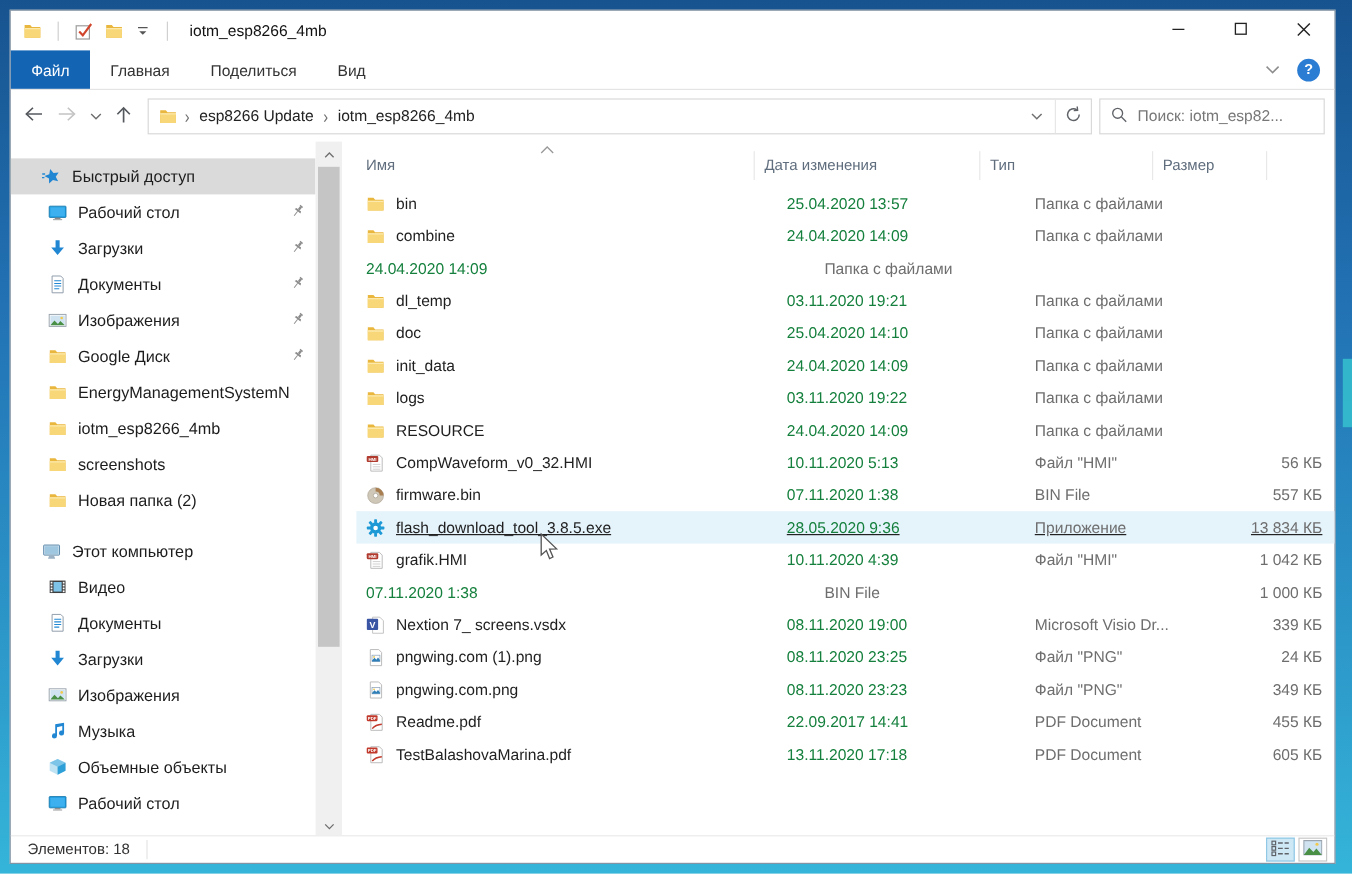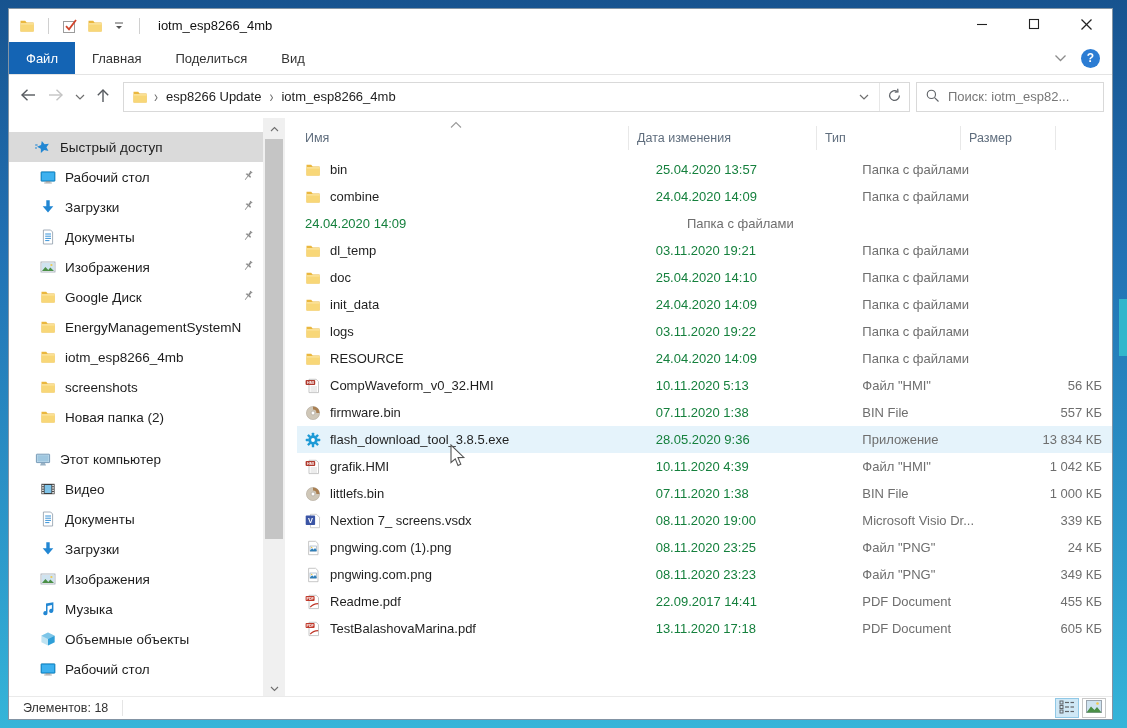--- a/index.html
+++ b/index.html
@@ -57,21 +57,21 @@
   .scroll-arrow{ position:absolute; left:0; width:100%; height:18px; display:flex; align-items:center; justify-content:center;}
   .scroll-thumb{ position:absolute; left:2px; width:18px; background:#c5c5c5; }
   
   .filelist{ flex:1; padding-left:12px; position:relative; min-width:0;}
   .fl-header{ display:flex; height:36px; align-items:center; margin-top:2px; position:relative;}
   .fl-hcell{ font-size:12.5px; color:#5f6d7d; padding-left:8px; border-right:1px solid #e8e8e8; height:24px; display:flex; align-items:center;}
   .sort-arrow{ position:absolute; left:152px; top:-3px; }
   .c-name{ width:332px; } .c-date{ width:188px; } .c-type{ width:144px; } .c-size{ width:95px; }
   .fl-rows{ }
   .fl-row{ display:flex; height:27px; align-items:center;justify-content:space-between; }
-  .fl-row.hovered{ background:#e5f3fb; }
+  .fl-row.hovered{ background:#e5f3fb;text-decoration:underline; }
   .cell{ font-size:13px; white-space:nowrap; overflow:hidden; }
   .cell.name{ width:332px; display:flex; align-items:center; gap:9px; padding-left:8px; color:#1f1f1f;}
   .cell.date{ width:188px; color:#15803d; padding-left:8px;}
   .cell.type{ width:144px; color:#6e6e6e; padding-left:8px;}
   .cell.size{ width:95px;  color:#6e6e6e; text-align:right; padding-right:10px;}
   
   .statusbar{ height:23px; border-top:1px solid #eaeaea; display:flex; align-items:center; padding:0 4px 0 14px; flex:0 0 auto;}
   .status-text{ font-size:12.5px; color:#333; padding-right:14px; border-right:1px solid #e5e5e5; height:16px; display:flex; align-items:center;}
   .view-btns{ margin-left:auto; display:flex; gap:3px; padding-right:2px;}
   .view-btn{ width:24px; height:20px; display:flex; align-items:center; justify-content:center; border:1px solid transparent;}
@@ -660,31 +660,20 @@
                   <text x="5.4" y="5.8" font-size="3.7" font-weight="bold" fill="#fff" text-anchor="middle" font-family="Liberation Sans,sans-serif">HMI</text>
                 </svg>
               </span>
               <span>grafik.HMI</span>
             </div>
             <div class="cell date">10.11.2020 4:39</div>
             <div class="cell type">Файл "HMI"</div>
             <div class="cell size">1 042 КБ</div>
           </div>
           <div class="fl-row">
-            <div class="cell name">
-              <span style="display: inline-flex; flex: 0 0 auto;">
-                <svg class="icon16" viewBox="0 0 16 16">
-                  <circle cx="8" cy="8" r="6.6" fill="#cfc7b8" stroke="#a89f90" stroke-width=".5"></circle>
-                  <path d="M8 1.4a6.6 6.6 0 0 1 6.6 6.6h-3.2A3.4 3.4 0 0 0 8 4.6z" fill="#a97f52"></path>
-                  <path d="M8 14.6A6.6 6.6 0 0 1 1.4 8h3.2A3.4 3.4 0 0 0 8 11.4z" fill="#b4a astro" opacity="0"></path>
-                  <circle cx="8" cy="8" r="1.9" fill="#fff" stroke="#9a9387" stroke-width=".5"></circle>
-                </svg>
-              </span>
-              <span>littlefs.bin</span>
-            </div>
             <div class="cell date">07.11.2020 1:38</div>
             <div class="cell type">BIN File</div>
             <div class="cell size">1 000 КБ</div>
           </div>
           <div class="fl-row">
             <div class="cell name">
               <span style="display: inline-flex; flex: 0 0 auto;">
                 <svg class="icon16" viewBox="0 0 16 16">
                   <path d="M5.5 1.3h6l3 3v10.4h-9z" fill="#fff" stroke="#b9b9b9" stroke-width=".7"></path>
                   <rect x=".7" y="2.6" width="9.4" height="9.4" rx=".8" fill="#3b55a5"></rect>

